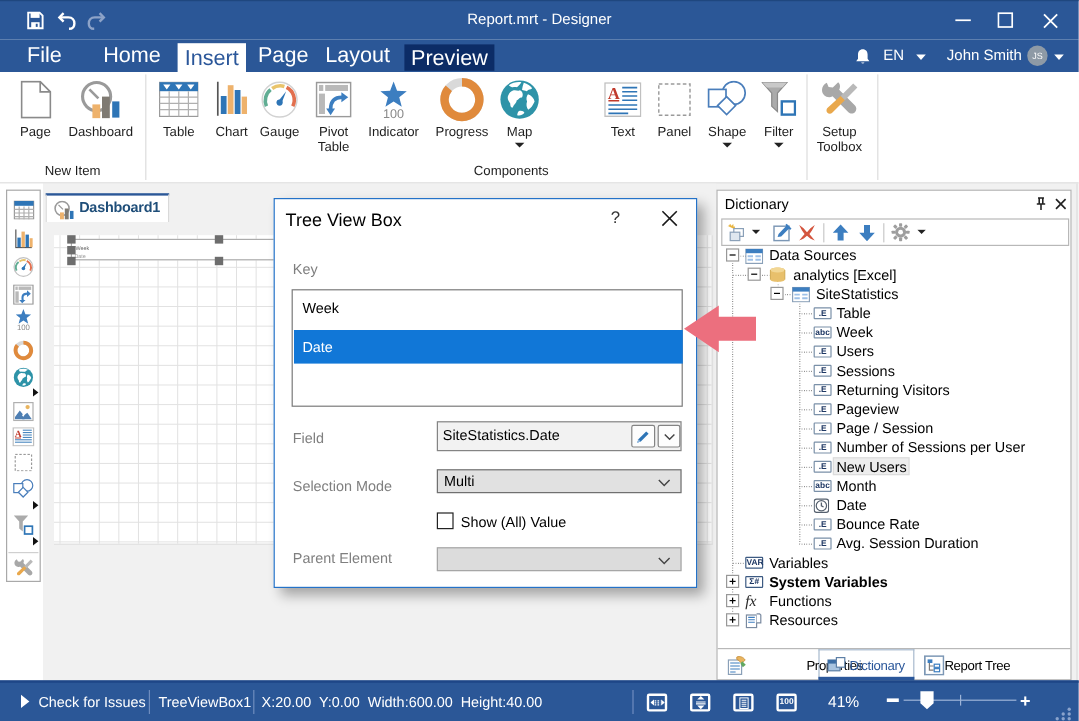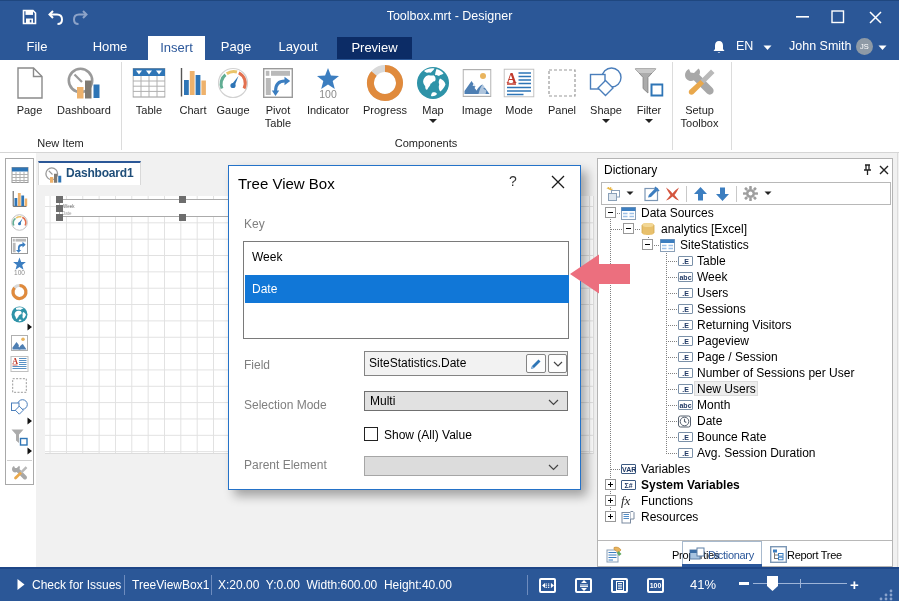--- a/index.html
+++ b/index.html
@@ -7,21 +7,21 @@
 body { font-family:"Liberation Sans", sans-serif; position:relative; background:#fff; }
 #app { position:absolute; left:0; top:0; width:899px; height:601px; }
 .abs { position:absolute; }
 
 
 #titlebar { left:0; top:0; width:899px; height:33px; background:#2b5797; border-top:1px solid #1f477f; }
 #titlebar .title { position:absolute; left:0; right:0; top:8px; text-align:center; color:#fff; font-size:12.5px; }
 
 
 #menubar { left:0; top:33px; width:899px; height:27px; background:#2b5797; }
-.mtab { position:absolute; top:0; height:27px; line-height:27px; color:#fff; font-size:13px; text-align:center; }
+.mtab { position:absolute; top:0; height:27px; line-height:27px; color:#fff; font-size:18px; text-align:center; }
 .mtab.active { background:#fff; color:#2b579a; }
 .mtab.preview { background:#0c2c66; color:#fff; }
 
 
 #ribbon { left:0; top:60px; width:899px; height:93px; background:#fff; border-bottom:1px solid #d5d5d5; }
 .rsep { position:absolute; top:2px; width:1px; height:88px; background:#dcdcdc; }
 .rgrouplabel { position:absolute; top:77px; font-size:11px; color:#1e1e1e; text-align:center; }
 .ritem { position:absolute; top:2px; text-align:center; font-size:11px; color:#1e1e1e; }
 .ritem .ic { position:absolute; top:20.5px; left:50%; transform:translate(-50%,-50%); margin:0; }
 .ritem .lbl { display:block; margin-top:42px; line-height:13px; }
@@ -63,21 +63,21 @@
 #status { left:0; top:567px; width:899px; height:34px; background:#2b5797; border-top:2px solid #1e4687; color:#fff; font-size:12px; }
 .ssep { position:absolute; top:6px; width:1px; height:20px; background:#6e8cbe; }
 .sicon { position:absolute; top:9px; width:17px; height:15px; border:2px solid #fff; border-radius:2px; }
 svg { display:block; }
 </style>
 </head>
 <body>
 <div id="app">
 
 <div id="titlebar" class="abs">
-  <div class="title">Toolbox.mrt - Designer</div>
+  <div class="title">Report.mrt - Designer</div>
   <svg class="abs" style="left:22px;top:8px;" width="15" height="16" viewBox="0 0 15 16">
     <path d="M1.5 1.5 H11 L13.5 4 V14.5 H1.5 Z" fill="none" stroke="#fff" stroke-width="1.6"></path>
     <rect x="4" y="9.5" width="7" height="5" fill="#fff"></rect>
     <rect x="7.8" y="10.8" width="1.6" height="2.6" fill="#2b5797"></rect>
     <rect x="3.5" y="1.5" width="7.5" height="4.4" fill="#fff"></rect>
   </svg>
   <svg class="abs" style="left:47px;top:8px;" width="18" height="17" viewBox="0 0 18 17">
     <path d="M4.5 3.5 L4.5 9 L10 9" fill="none" stroke="#fff" stroke-width="0"></path>
     <path d="M6 2 L2.5 5.5 L6 9" fill="none" stroke="#fff" stroke-width="2"></path>
     <path d="M3 5.5 H10 C13.5 5.5 15 8 15 10.5 C15 13 13.5 15 10.5 15" fill="none" stroke="#fff" stroke-width="2"></path>
@@ -204,40 +204,29 @@
       <circle cx="17" cy="17" r="16" fill="#2e93a8"></circle>
       <path d="M8 5 C11 2.8 15 2 18.5 2.5 C17.5 4.5 16 5.2 14.8 6.8 C12.8 6.2 11.5 7.2 10.2 6.5 C9.3 6.1 8.5 5.6 8 5 Z" fill="#fff"></path>
       <path d="M20.5 3 C23.5 3.8 26 5.5 27.5 7.5 C26 9 24.5 8.2 23 10 C21.2 9 20.2 9.8 19 8.8 C19.3 6.8 19.8 4.8 20.5 3 Z" fill="#fff"></path>
       <path d="M11.5 9.5 C13.5 8.8 15.5 10 17.3 9.3 C19.5 10.5 20.3 12.8 19 15.2 C16.8 14.8 16.3 17 14.5 17.8 C14.5 20.2 12.3 20.8 11.4 23.5 C9.6 24.3 9.2 22 9.2 20.2 C7.8 18.3 6.5 16.5 7.4 13.8 C8.3 11.5 9.8 10 11.5 9.5 Z" fill="#fff"></path>
       <path d="M24 12.5 C26.5 13.5 29 15.5 29.5 18.5 C28.2 21.5 26.5 24 24.2 25.5 C22.8 23.5 22.3 21 23.2 18.5 C22.3 16.2 22.8 14 24 12.5 Z" fill="#fff"></path>
       <path d="M16.5 26.5 C18.5 26 20.5 26.5 21 28 C19.5 30 17 30.5 15 30 C15.1 28.7 15.6 27.1 16.5 26.5 Z" fill="#fff"></path>
     </svg>
     <span class="lbl">Map</span>
     <span class="dropcaret"></span>
   </div>
-  <div class="ritem" style="left:453px;width:48px;">
-    <svg class="ic" width="29" height="28" viewBox="0 0 29 28">
-      <rect x="0.6" y="0.6" width="27.8" height="26.8" fill="#fff" stroke="#b0b0b0" stroke-width="1.2"></rect>
-      <circle cx="20.5" cy="7" r="3" fill="#e9b45e"></circle>
-      <path d="M2 22 L9 12 L13 17.5 L12 19 C14 21 15 22.5 15.5 25 L2 25 Z" fill="#4e7fb3"></path>
-      <path d="M9 12 L11.2 14.8 L10 16.5 L13 17.5 Z" fill="#fff"></path>
-      <path d="M12.5 25 C14.5 19.5 17 17 20 15.5 L27 25 Z" fill="#4e7fb3"></path>
-      <path d="M20 15.5 L22.8 18.8 L20.5 19.5 L24 21.5 L23 25 L16 25 C17 20.5 18.5 17.5 20 15.5 Z" fill="#fff" opacity="0.55"></path>
-    </svg>
-    <span class="lbl">Image</span>
-  </div>
   <div class="ritem" style="left:499px;width:40px;">
     <svg class="ic" width="31" height="29" viewBox="0 0 31 29">
       <rect x="0.6" y="0.6" width="29.8" height="27.8" fill="#fff" stroke="#c0c0c0" stroke-width="1.2"></rect>
       <text x="3" y="14" font-size="14" font-weight="bold" fill="#c0392b" font-family="Liberation Serif">A</text>
       <path d="M3.5 15.5 H12.5" stroke="#c0392b" stroke-width="1.3"></path>
       <path d="M15 4.5 H27.5 M15 8 H27.5 M15 11.5 H27.5 M15 15 H27.5" stroke="#2e75b6" stroke-width="1.3"></path>
       <path d="M3.5 19 H27.5 M3.5 22.5 H27.5 M3.5 26 H20" stroke="#2e75b6" stroke-width="1.3"></path>
     </svg>
-    <span class="lbl">Mode</span>
+    <span class="lbl">Text</span>
   </div>
   <div class="ritem" style="left:541px;width:42px;">
     <svg class="ic" width="28" height="28" viewBox="0 0 28 28">
       <rect x="1" y="1" width="26" height="26" fill="#fff" stroke="#9a9a9a" stroke-width="1.2" stroke-dasharray="3 2"></rect>
     </svg>
     <span class="lbl">Panel</span>
   </div>
   <div class="ritem" style="left:583px;width:46px;">
     <svg class="ic" width="34" height="32" viewBox="0 0 34 32">
       <circle cx="22.5" cy="10.5" r="9.5" fill="none" stroke="#4a7ebb" stroke-width="1.4"></circle>

